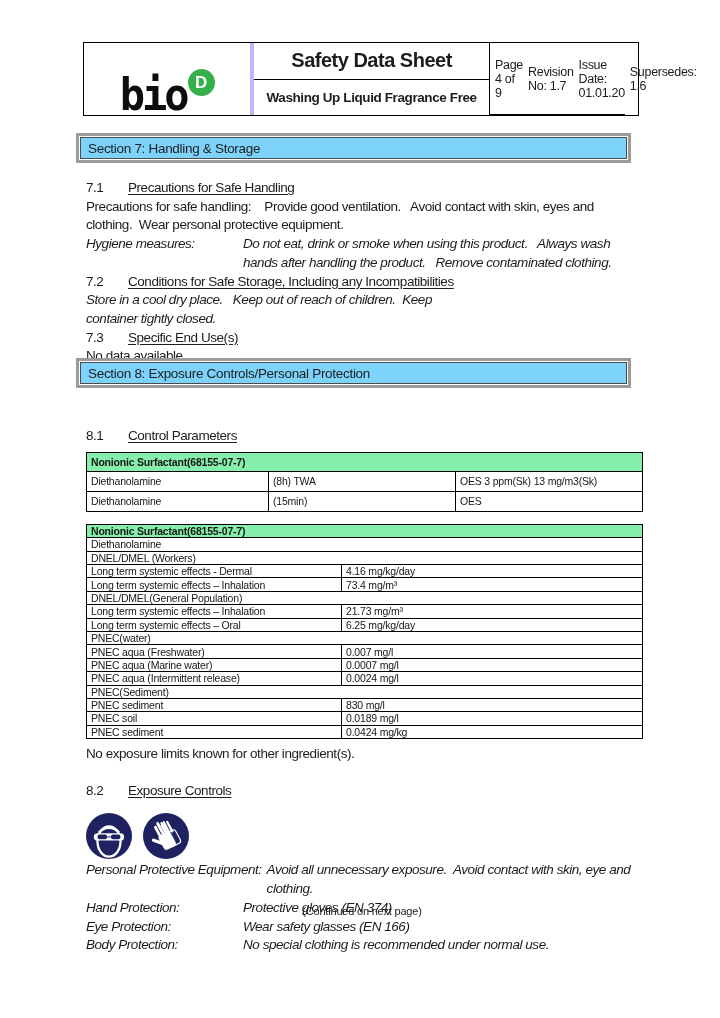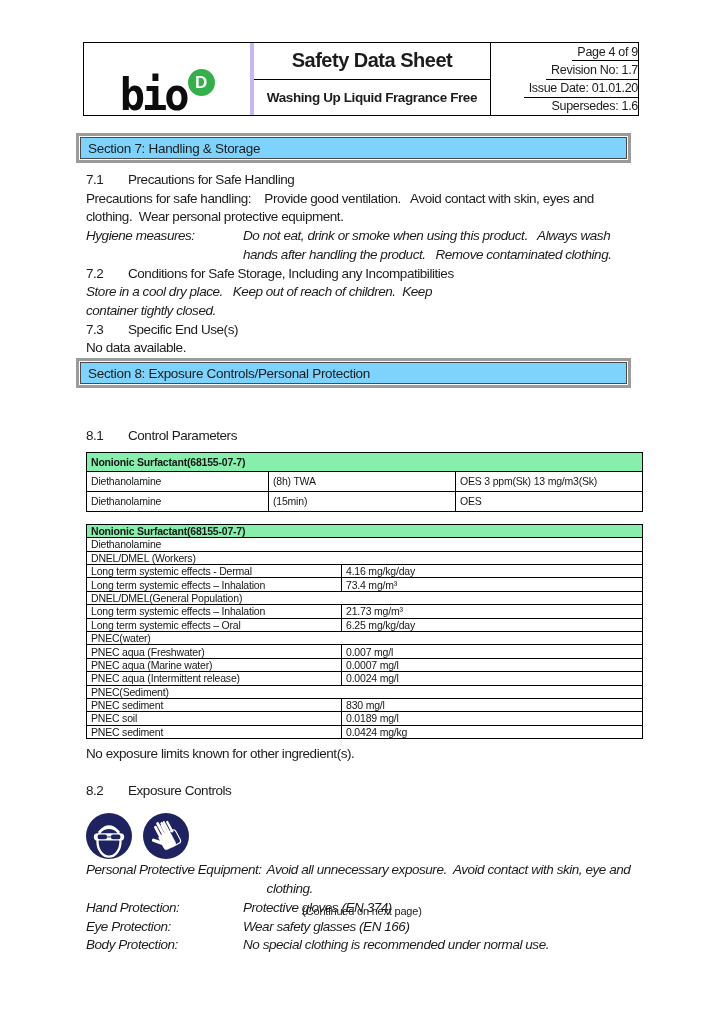--- a/index.html
+++ b/index.html
@@ -8,34 +8,34 @@
 
   
   .hdr{top:42px;left:83px;width:556px;height:74px;display:flex;border:1px solid #000;box-sizing:border-box;background:#fff;}
   .hdr-logo{width:171px;border-right:4px solid #c4b5fd;display:flex;align-items:flex-end;justify-content:center;box-sizing:border-box;}
   .logo-wrap{position:relative;display:flex;align-items:flex-start;}
   .logo-text{font-family:"DejaVu Sans Mono",monospace;font-weight:bold;font-size:42px;line-height:40px;letter-spacing:-3px;color:#0d0d0d;transform:scaleY(1.05);}
   .logo-badge{width:27px;height:27px;border-radius:50%;background:#34b04a;color:#fff;display:flex;align-items:center;justify-content:center;font-weight:bold;font-size:17px;font-family:"Liberation Sans",sans-serif;margin-left:1px;margin-top:-6px;}
   .hdr-mid{width:236px;display:flex;flex-direction:column;box-sizing:border-box;}
   .hdr-title{height:37px;display:flex;align-items:center;justify-content:center;font-weight:bold;font-size:20px;letter-spacing:-0.5px;box-sizing:border-box;}
   .hdr-sub{height:37px;border-top:1px solid #000;display:flex;align-items:center;justify-content:center;font-weight:bold;font-size:13.5px;letter-spacing:-0.4px;box-sizing:border-box;}
-  .hdr-meta{width:149px;border-left:1px solid #000;display:flex;flex-direction:column;box-sizing:border-box;align-items:flex-end;}
+  .hdr-meta{width:149px;border-left:1px solid #000;display:flex;flex-direction:row;box-sizing:border-box;}
   .hdr-meta .m{flex:1;display:flex;align-items:center;padding-left:5px;font-size:12.5px;letter-spacing:-0.3px;border-bottom:1px solid #000;box-sizing:border-box;}
   .hdr-meta .m:last-child{border-bottom:none;}
 
   
   .secbox{left:80px;width:547px;height:22px;background:#7dd3fc;border:1px solid #4a4a4a;box-shadow:0 0 0 1px #ffffff,0 0 0 4px #9b9b9b;box-sizing:border-box;display:flex;align-items:center;padding-left:7px;font-size:13.5px;letter-spacing:-0.3px;}
 
   
   .bodytext{font-size:13.5px;letter-spacing:-0.45px;line-height:18.7px;}
-  .content7{top:171px;left:86px;width:565px;}
+  .content7{top:179px;left:86px;width:565px;}
   .content8{top:399px;left:86px;width:565px;margin-top:28px;}
   .subhead{display:flex;}
   .subhead .num{width:42px;flex:none;}
-  .subhead .ttl{text-underline-offset:2px;}
+  .subhead .ttl{text-decoration:underline;text-underline-offset:2px;}
   .labrow{display:flex;font-style:italic;}
   .labrow .lab{width:157px;flex:none;}
   .labrow .lab.auto{width:auto;padding-right:5px;}
   .prewrap{white-space:pre-wrap;flex:1;}
   .para .prewrap{display:inline;}
 
   
   table{border-collapse:collapse;width:556px;table-layout:fixed;}
   td{border:1px solid #000;font-size:10.5px;letter-spacing:-0.2px;padding:0 0 0 4px;overflow:hidden;white-space:nowrap;color:#161616;}
   .t1 td{height:14px;}

